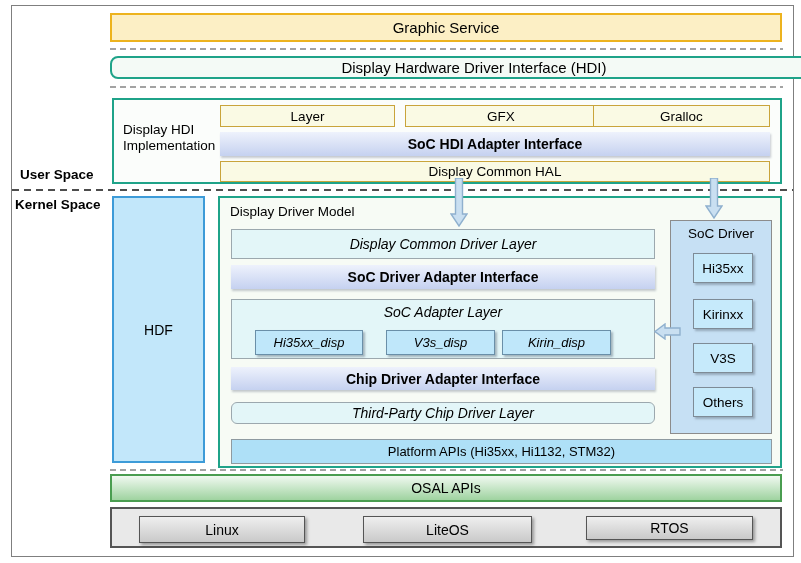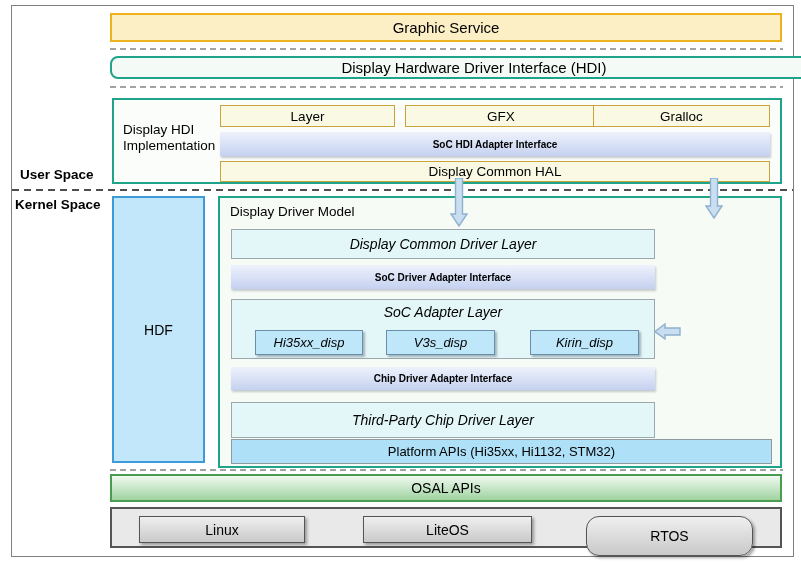--- a/index.html
+++ b/index.html
@@ -6,21 +6,21 @@
   body { font-family:"Liberation Sans", sans-serif; color:#000; }
   .page { position:relative; width:801px; height:563px; background:#ffffff; overflow:hidden; }
   .frame { position:absolute; left:11px; top:5px; width:781px; height:550px; border:1px solid #7f7f7f; }
   .box { position:absolute; box-sizing:border-box; display:flex; align-items:center; justify-content:center; text-align:center; }
   .dash { position:absolute; height:2px; background:repeating-linear-gradient(90deg,#a3a3a3 0 6px,transparent 6px 10px); }
   .dash-dark { background:repeating-linear-gradient(90deg,#4d4d4d 0 7px,transparent 7px 12px); }
   .yellow-big { background:#fcefc5; border:2px solid #edb31e; font-size:15px; }
   .yellow { background:#fafae4; border:1.5px solid #c9a43b; font-size:13.5px;align-items:center; }
   .teal-big { background:#f4faf6; border:2px solid #1fa389; font-size:15px; }
   .impl-container { background:#fbfdfb; border:2px solid #1fa389; }
-  .grad-blue { background:linear-gradient(#eef2fc,#c5d1f0); font-weight:bold; font-size:10px; box-shadow:1px 2px 2px rgba(100,110,130,0.35); }
+  .grad-blue { background:linear-gradient(#eef2fc,#c5d1f0); font-weight:bold; font-size:14px; box-shadow:1px 2px 2px rgba(100,110,130,0.35); }
   .hdf { background:#c2e7fa; border:2px solid #3d9bd8; font-size:14px; }
   .ddm { background:#f7fbf5; border:2px solid #1fa389; }
   .layer-cyan { background:#e3f6f8; border:1px solid #9ca8ae; font-size:14px;font-style:italic; }
   .chip { background:#bfe7fa; border:1px solid #6a8fa8; box-shadow:2px 2px 2px rgba(110,125,140,0.55); font-size:13px; }
   .platform { background:#aee0f7; border:1px solid #8e9aa0; font-size:13px; }
   .socdrv { background:#c6e0f4; border:1px solid #8c8c8c; }
   .socdrv-item { background:#c6eafb; border:1px solid #7e8b96; box-shadow:2px 2px 2px rgba(110,125,140,0.55); font-size:13.5px; }
   .osal { background:linear-gradient(#f0f9f0,#9fd3a0); border:2px solid #4a9d50; font-size:14px; }
   .os-container { background:#e9e9e9; border:2px solid #555555; }
   .os-box { background:linear-gradient(#efefef,#c9c9c9); border:1.5px solid #555555; box-shadow:2px 2px 3px rgba(0,0,0,0.35); font-size:14px; }
@@ -97,37 +97,54 @@
     <div class="box layer-cyan" style="left:11px; top:101px; width:424px; height:60px;">
       <div class="small-title" style="left:0; right:0; top:4px; text-align:center; font-size:14px;">
         <span>SoC Adapter Layer</span>
       </div>
       <div class="box chip" style="left:23px; top:30px; width:108px; height:25px;">
         <span>Hi35xx_disp</span>
       </div>
       <div class="box chip" style="left:154px; top:30px; width:109px; height:25px;">
         <span>V3s_disp</span>
       </div>
-      <div class="box chip" style="left:298px; top:30px; width:109px; height:25px;">
+      <div class="box chip" style="left:270px; top:30px; width:109px; height:25px;">
         <span>Kirin_disp</span>
       </div>
     </div>
 
     <div class="box grad-blue" style="left:11px; top:169px; width:424px; height:23px;">
       <span>Chip Driver Adapter Interface</span>
     </div>
 
-    <div class="box layer-cyan" style="left:11px; top:204px; width:424px; height:36px;">
+    <div class="box layer-cyan" style="left:11px; top:204px; width:424px; height:22px;border-radius:6px;">
       <span>Third-Party Chip Driver Layer</span>
     </div>
 
     <div class="box platform" style="left:11px; top:241px; width:541px; height:25px;">
       <span>Platform APIs (Hi35xx, Hi1132, STM32)</span>
     </div>
 
+    <div class="box socdrv" style="left:450px; top:22px; width:102px; height:214px;">
+      <div class="small-title" style="left:0; right:0; top:5px; text-align:center;">
+        <span>SoC Driver</span>
+      </div>
+      <div class="box socdrv-item" style="left:22px; top:32px; width:60px; height:30px;">
+        <span>Hi35xx</span>
+      </div>
+      <div class="box socdrv-item" style="left:22px; top:78px; width:60px; height:30px;">
+        <span>Kirinxx</span>
+      </div>
+      <div class="box socdrv-item" style="left:22px; top:122px; width:60px; height:30px;">
+        <span>V3S</span>
+      </div>
+      <div class="box socdrv-item" style="left:22px; top:166px; width:60px; height:30px;">
+        <span>Others</span>
+      </div>
+    </div>
   </div>
 
   <svg class="arrow-svg" style="left:450px; top:178px;" width="18" height="49" viewBox="0 0 18 49">
     <polygon points="5.5,0 12.5,0 12.5,36 17,36 9,48 1,36 5.5,36" fill="#c9dff1" stroke="#8fb0ce" stroke-width="1.4"></polygon>
   </svg>
   <svg class="arrow-svg" style="left:705px; top:178px;" width="18" height="41" viewBox="0 0 18 41">
     <polygon points="5.5,0 12.5,0 12.5,28 17,28 9,40 1,28 5.5,28" fill="#c9dff1" stroke="#8fb0ce" stroke-width="1.4"></polygon>
   </svg>
   <svg class="arrow-svg" style="left:654px; top:323px;" width="27" height="17" viewBox="0 0 27 17">
     <polygon points="1,8.5 11,1 11,5 26,5 26,12 11,12 11,16" fill="#c9dff1" stroke="#8fb0ce" stroke-width="1.4"></polygon>
@@ -139,17 +156,17 @@
     <span>OSAL APIs</span>
   </div>
 
   <div class="box os-container" style="left:110px; top:507px; width:672px; height:41px;">
     <div class="box os-box" style="left:27px; top:7px; width:166px; height:27px;">
       <span>Linux</span>
     </div>
     <div class="box os-box" style="left:251px; top:7px; width:169px; height:27px;">
       <span>LiteOS</span>
     </div>
-    <div class="box os-box" style="left:474px; top:7px; width:167px; height:40px;border-radius:13px;">
+    <div class="box os-box" style="left:474px; top:7px; width:167px; height:24px;">
       <span>RTOS</span>
     </div>
   </div>
 </div>
 
 </body></html>

